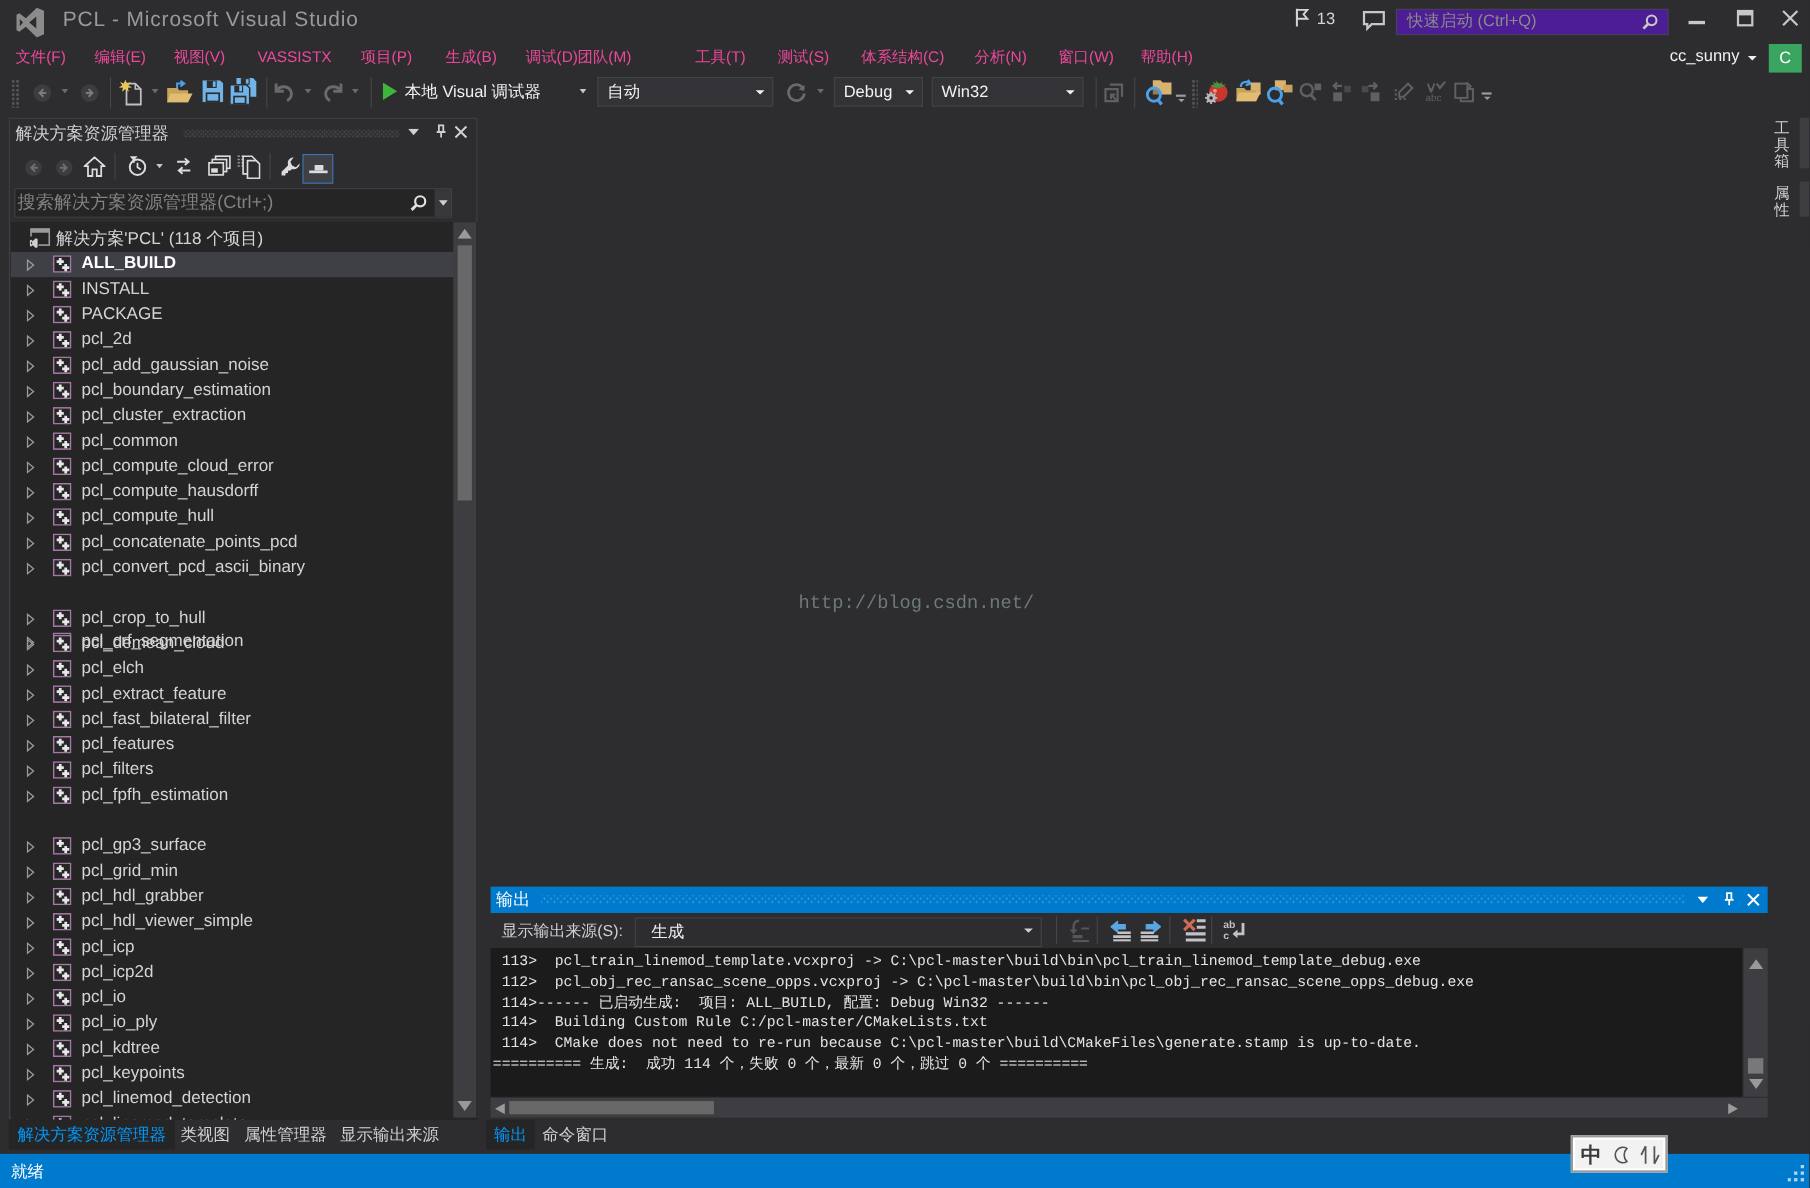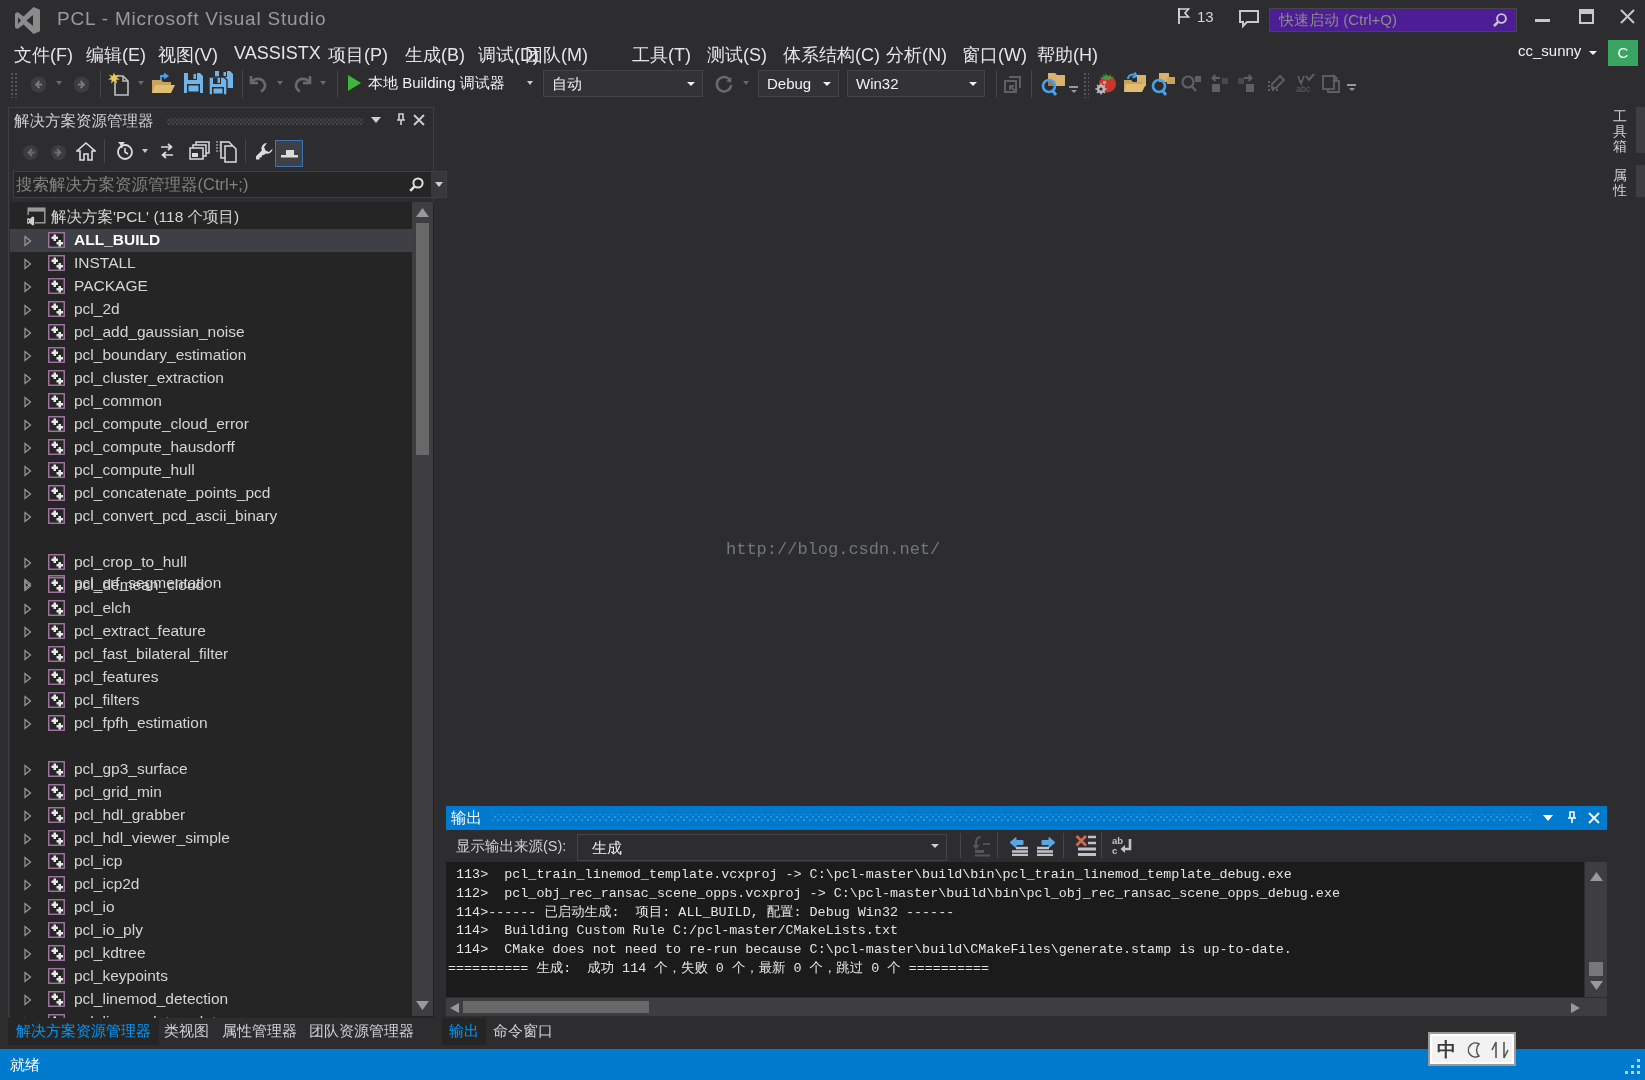--- a/index.html
+++ b/index.html
@@ -9,39 +9,39 @@
   #stage { position:relative; width:1645px; height:1080px; background:#2d2d30; }
 
   
   #title-text { left:57px; top:8px; font-size:19px; color:#9a9a9a; letter-spacing:0.8px;}
   #qlaunch { left:1269px; top:8px; width:248px; height:24px; background:#4c1d95;
     border:1px solid #45454a; color:#8b8b8b; font-size:15px; line-height:22px; padding-left:9px;}
   #flag13 { left:1175px; top:7px; color:#d4d4d4; font-size:15px; }
   .winbtn { top:0px; width:44px; height:33px; color:#c8c8c8; }
 
   
-  #menubar { left:0; top:38px; width:1645px; height:28px; color:#e5e5e5; font-size:18px; }
+  #menubar { left:0; top:38px; width:1645px; height:28px; color:#ec4899; font-size:14px; }
   .mi { position:absolute; top:5px; }
 
   
   .ddbox { position:absolute; background:#333337; border:1px solid #434348; color:#f1f1f1;
      font-size:15px; height:27px; line-height:25px; padding-left:8px; }
   .ddcaret { position:absolute; right:7px; top:9px; width:0; height:0;
      border-left:4px solid transparent; border-right:4px solid transparent; border-top:4px solid #f1f1f1; }
   .tsep { position:absolute; top:70px; width:1px; height:26px; background:#46464a; }
 
   
   #lpanel { left:8px; top:107px; width:426px; height:910px; background:#2d2d30; border:1px solid #3f3f46; }
   #lp-title { position:absolute; left:0; top:0; width:100%; height:26px; }
   #lp-title .t { position:absolute; left:5px; top:3px; color:#d0d0d0; font-size:15.5px; }
   #lp-dots { position:absolute; left:158px; top:10px; width:196px; height:7px;
      background-image:radial-gradient(#454549 1px, transparent 1.1px), radial-gradient(#454549 1px, transparent 1.1px);
      background-size:4px 4px; background-position:0 0, 2px 2px; }
   #lp-toolbar { position:absolute; left:0; top:26px; width:100%; height:34px; }
-  #lp-search { position:absolute; left:4px; top:63px; width:434px; height:27px; background:#252526;
+  #lp-search { position:absolute; left:4px; top:63px; width:398px; height:27px; background:#252526;
      border:1px solid #3f3f46; color:#828282; font-size:16.5px; line-height:25px; padding-left:2px; }
   #tree { position:absolute; left:1px; top:94px; width:424px; height:816px; background:#252526; overflow:hidden; }
   .trow { position:absolute; left:0; width:403px; height:23px; color:#d4d4d4; font-size:15.5px; }
   .trow .lbl { position:absolute; left:64px; top:2px; white-space:nowrap; }
   .trow.sel { background:#3f3f46; }
   .trow.sel .lbl { color:#fff; font-weight:bold; }
   .expv { position:absolute; left:14px; top:6px; width:8px; height:12px; }
   .picon { position:absolute; left:38px; top:3px; width:17px; height:16px; }
   #treescroll { position:absolute; right:0px; top:94px; width:21px; height:814px; background:#3e3e42; }
   #treethumb { position:absolute; left:4px; top:21px; width:13px; height:232px; background:#686868; }
@@ -193,21 +193,21 @@
     <svg style="position:absolute; left:293px; top:8px;" width="21" height="20" viewBox="0 0 21 20">
       <path d="M17 2 L17 9 L10 9" fill="none" stroke="#6a6a6e" stroke-width="2.6"></path>
       <path d="M17 9 C14 3.5, 6 3.5, 3.5 9 C2 12.5, 4 16, 7 17.5" fill="none" stroke="#6a6a6e" stroke-width="2.6"></path>
       </svg>
     <div style="position:absolute; left:320px; top:15px; width:0; height:0; border-left:3.5px solid transparent; border-right:3.5px solid transparent; border-top:4px solid #6a6a6e;"></div>
     <div class="tsep" style="left:337px; top:4px; height:28px;"></div>
 
     <svg style="position:absolute; left:348px; top:9px;" width="13" height="16" viewBox="0 0 13 16">
         <path d="M0 0 L13 8 L0 16 Z" fill="#3cb73c"></path>
       </svg>
-    <span style="position:absolute; left:368px; top:8px; color:#f1f1f1; font-size:15px;">本地 Building 调试器</span>
+    <span style="position:absolute; left:368px; top:8px; color:#f1f1f1; font-size:15px;">本地 Visual 调试器</span>
     <div style="position:absolute; left:527px; top:15px; width:0; height:0; border-left:3.5px solid transparent; border-right:3.5px solid transparent; border-top:4px solid #c8c8c8;"></div>
     <div class="ddbox" style="left:543px; top:4px; width:160px;">自动<div class="ddcaret" style="top:11px;"></div></div>
     <svg style="position:absolute; left:714px; top:8px;" width="20" height="20" viewBox="0 0 20 20">
       <path d="M16.5 7 A7.2 7.2 0 1 0 17.2 11" fill="none" stroke="#6a6a6e" stroke-width="2.4"></path>
       <path d="M17.5 3 L17 8.5 L12 7.5 Z" fill="#6a6a6e"></path>
       </svg>
     <div style="position:absolute; left:743px; top:15px; width:0; height:0; border-left:3.5px solid transparent; border-right:3.5px solid transparent; border-top:4px solid #6a6a6e;"></div>
     <div class="ddbox" style="left:758px; top:4px; width:81px;">Debug<div class="ddcaret" style="top:11px;"></div></div>
     <div class="ddbox" style="left:847px; top:4px; width:138px;">Win32<div class="ddcaret" style="top:11px;"></div></div>
     <div class="tsep" style="left:996px; top:4px; height:28px;"></div>
@@ -753,21 +753,21 @@
       <div id="treethumb"></div>
       <svg style="position:absolute; left:4px; top:799px;" width="13" height="9" viewBox="0 0 13 9">
           <path d="M6.5 9 L13 0 H0 Z" fill="#999"></path>
         </svg>
     </div>
   </div>
 
   <div class="ltab active" style="left:8px;">解决方案资源管理器</div>
   <div class="ltab" style="left:156px;">类视图</div>
   <div class="ltab" style="left:214px;">属性管理器</div>
-  <div class="ltab" style="left:301px;">团队资源管理器</div>
+  <div class="ltab" style="left:301px;">显示输出来源</div>
 
   <div class="abs" id="opanel">
     <div id="o-title">
       <span class="t">输出</span>
       <div id="o-dots"></div>
       <svg style="position:absolute; left:1097px; top:9px;" width="10" height="6" viewBox="0 0 10 6">
           <path d="M0 0 H10 L5 6 Z" fill="#fff"></path>
         </svg>
       <svg style="position:absolute; left:1119px; top:4px;" width="14" height="16" viewBox="0 0 14 16">
         <path d="M5 2 H9 V8 H5 Z M3 8 H11 M7 8 V13" stroke="#fff" stroke-width="1.6" fill="none"></path>

